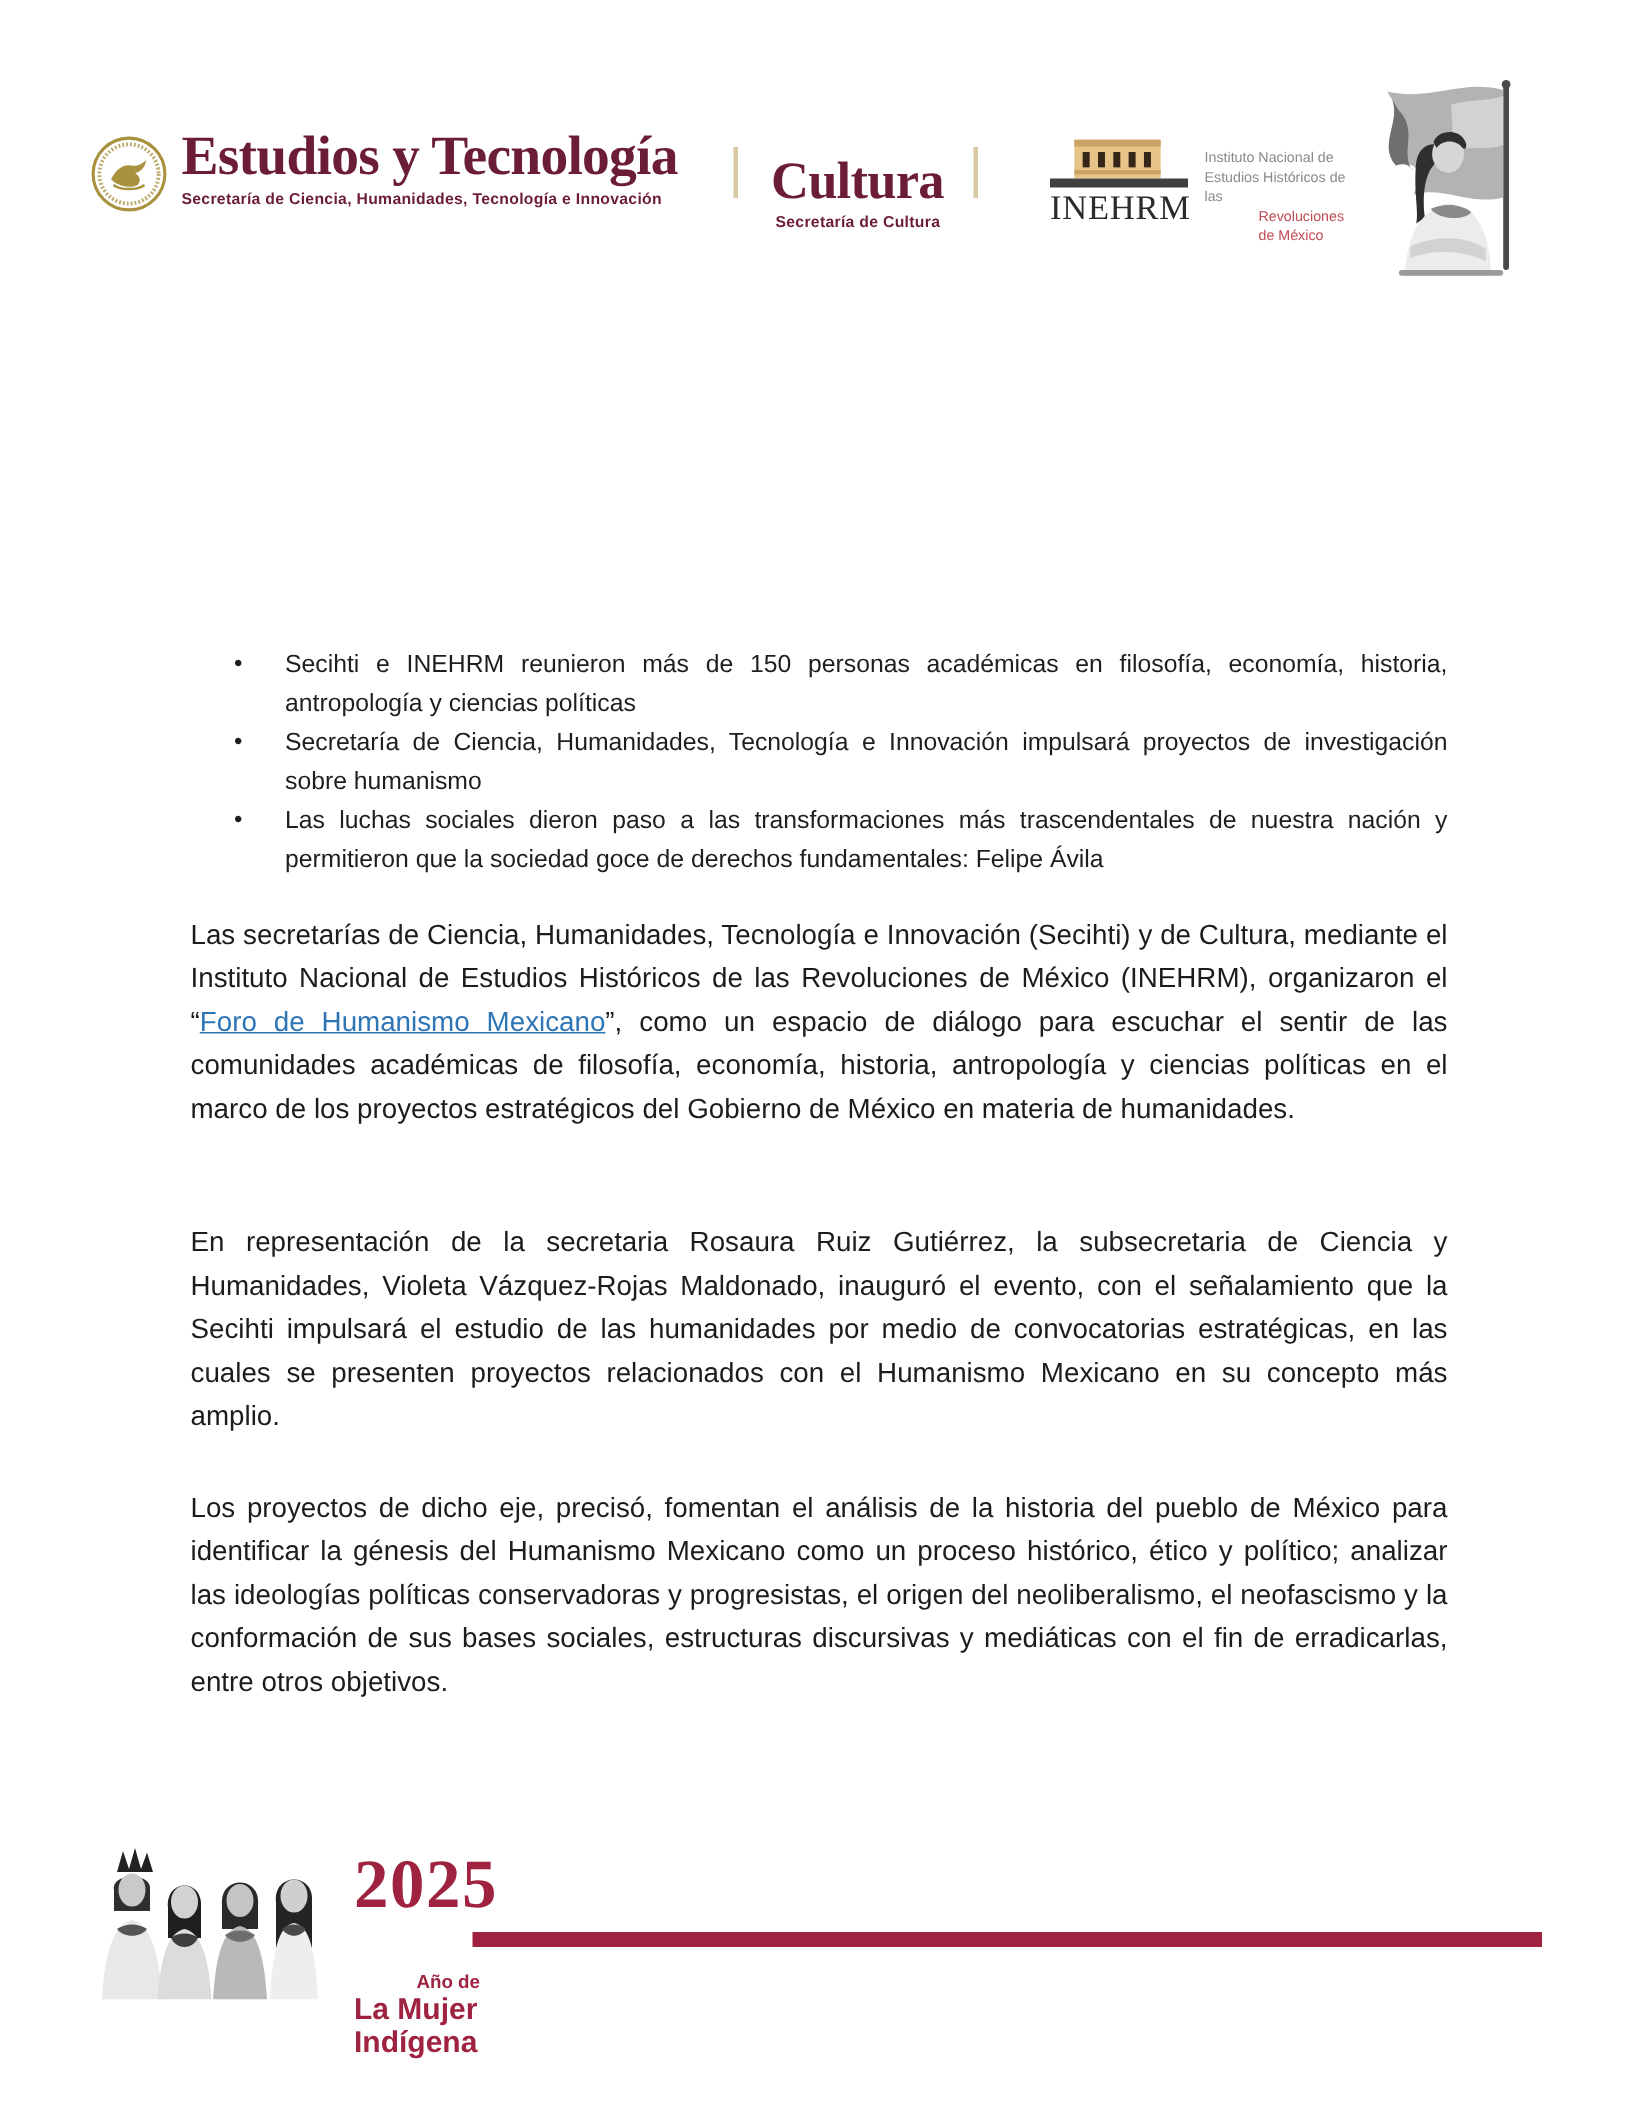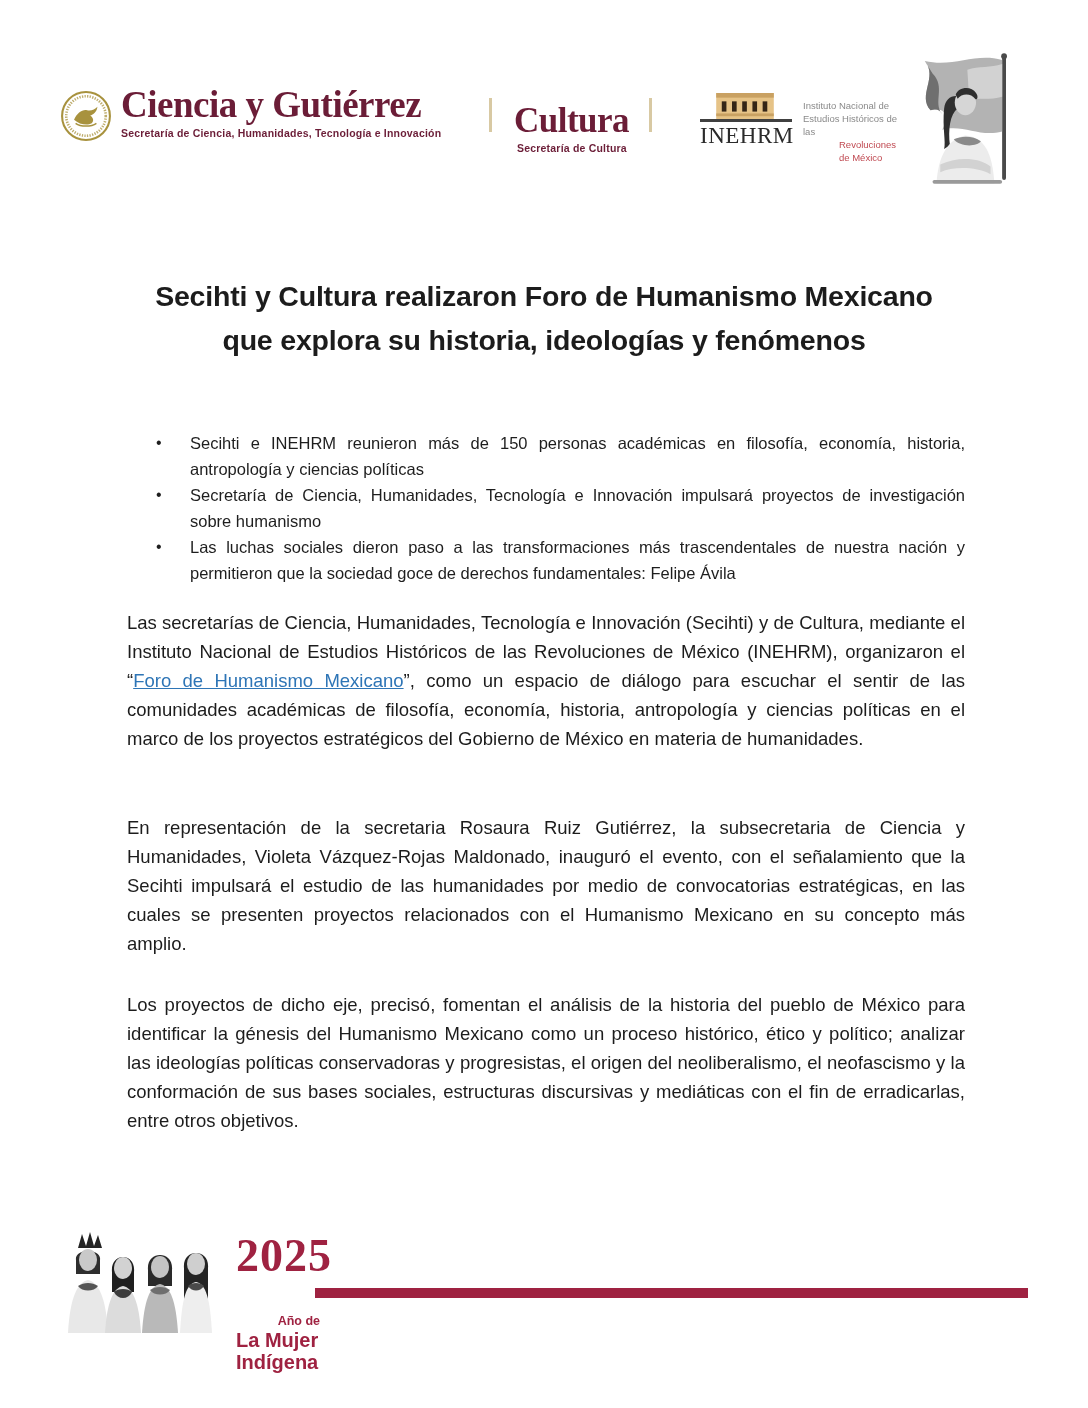--- a/index.html
+++ b/index.html
@@ -29,21 +29,21 @@
   .divider.d1 { left:489px; }
   .divider.d2 { left:649px; }
   .cultura-block { position:absolute; left:514px; top:103px; }
   .cultura-block .wordmark { font-size:35px; line-height:36px; }
   .cultura-block .logo-sub { margin-left:3px; }
   .inehrm-block { position:absolute; left:700px; top:93px; width:200px; }
   .inehrm-building { position:absolute; left:15px; top:0; width:60px; height:26px; }
   .inehrm-acronym {
     position:absolute; left:0; top:26px; width:92px; text-align:center;
     font-family:"Liberation Serif", serif; font-size:23px; color:#2b2b2b;
-    letter-spacing:0.5px; border-top:3px solid #404040; padding-top:1px;
+    letter-spacing:0.5px; border-top:6px solid #404040; padding-top:1px;
   }
   .inehrm-name { position:absolute; left:103px; top:6px; font-size:9.5px; line-height:13px; }
   .inehrm-name .gray { color:#8a8a8a; }
   .inehrm-name .red { color:#c04a52;margin-left:36px; }
   .flag-art { position:absolute; left:890px; top:52px; width:145px; height:136px; }
 
   
   .meta {
     position:absolute; top:201px; right:126px; text-align:right;
     font-size:18px; line-height:24.5px; color:#111111;
@@ -102,21 +102,21 @@
 
     <svg class="seal" viewBox="0 0 100 100">
       <circle cx="50" cy="50" r="46" fill="none" stroke="#a8923e" stroke-width="4"></circle>
       <circle cx="50" cy="50" r="38" fill="none" stroke="#a8923e" stroke-width="5" stroke-dasharray="2.5 2.5" opacity="0.75"></circle>
       <path d="M27 57 C33 44 43 37 52 39 C60 41 67 37 72 32 C71 42 64 47 58 49
                C64 53 66 59 61 64 C52 69 37 66 27 57 Z" fill="#a8923e"></path>
       <path d="M30 64 C40 71 60 71 70 64" fill="none" stroke="#a8923e" stroke-width="3"></path>
     </svg>
 
     <div class="ciencia-block">
-      <div class="wordmark">Ciencia y Gutiérrez</div>
+      <div class="wordmark">Estudios y Tecnología</div>
       <div class="logo-sub">Secretaría de Ciencia, Humanidades, Tecnología e Innovación</div>
     </div>
 
     <div class="divider d1"></div>
 
     <div class="cultura-block">
       <div class="wordmark">Cultura</div>
       <div class="logo-sub">Secretaría de Cultura</div>
     </div>
 
@@ -152,21 +152,20 @@
       <ellipse cx="78" cy="52" rx="11" ry="13" fill="#d6d6d6"></ellipse>
       <path d="M68 44 C70 36 84 34 89 42 C92 46 90 50 88 48 C84 42 74 42 70 48 Z" fill="#2f2f2f"></path>
       <path d="M48 136 C50 106 60 90 78 86 C98 88 106 104 108 136 Z" fill="#ececec"></path>
       <path d="M66 90 C74 86 86 86 94 92 C90 98 72 98 66 90 Z" fill="#8a8a8a"></path>
       <path d="M52 116 C68 108 92 108 104 118 L104 126 C88 118 66 118 52 124 Z" fill="#d2d2d2"></path>
       <rect x="44" y="132" width="72" height="4" rx="2" fill="#9a9a9a"></rect>
     </svg>
   </div>
 
 
-  <h1 class="title">Secihti y Cultura realizaron Foro de Humanismo Mexicano que explora su historia, ideologías y fenómenos</h1>
 
   <ul class="bullets">
     <li>Secihti e INEHRM reunieron más de 150 personas académicas en filosofía, economía, historia, antropología y ciencias políticas</li>
     <li>Secretaría de Ciencia, Humanidades, Tecnología e Innovación impulsará proyectos de investigación sobre humanismo</li>
     <li>Las luchas sociales dieron paso a las transformaciones más trascendentales de nuestra nación y permitieron que la sociedad goce de derechos fundamentales: Felipe Ávila</li>
   </ul>
 
   <p class="para p1"><span>Las secretarías de Ciencia, Humanidades, Tecnología e Innovación (Secihti) y de Cultura, mediante el Instituto Nacional de Estudios Históricos de las Revoluciones de México (INEHRM), organizaron el “</span><a class="doc-link">Foro de Humanismo Mexicano</a><span>”, como un espacio de diálogo para escuchar el sentir de las comunidades académicas de filosofía, economía, historia, antropología y ciencias políticas en el marco de los proyectos estratégicos del Gobierno de México en materia de humanidades.</span></p>
 
   <p class="para p2">En representación de la secretaria Rosaura Ruiz Gutiérrez, la subsecretaria de Ciencia y Humanidades, Violeta Vázquez-Rojas Maldonado, inauguró el evento, con el señalamiento que la Secihti impulsará el estudio de las humanidades por medio de convocatorias estratégicas, en las cuales se presenten proyectos relacionados con el Humanismo Mexicano en su concepto más amplio.</p>

